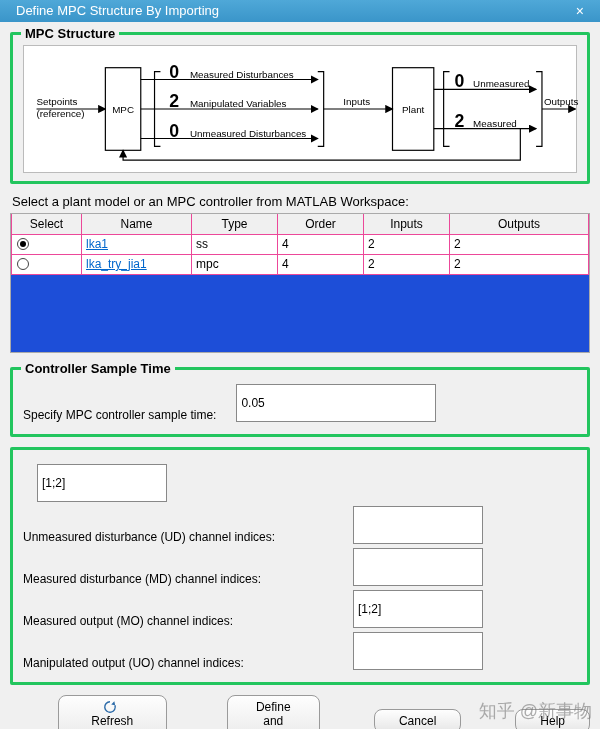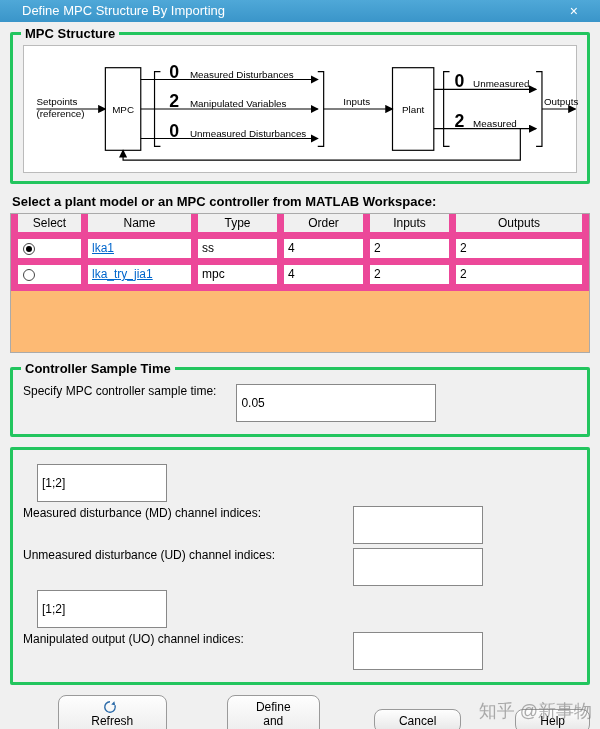--- a/index.html
+++ b/index.html
@@ -10,21 +10,21 @@
     background: #f0f0f0;
     width: 600px;
     height: 729px;
     overflow: hidden;
   }
   .titlebar {
     background: linear-gradient(#4fa8d8, #3a95c9);
     color: #fff;
     height: 22px;
     line-height: 22px;
-    padding: 0 22px;
+    padding: 0 16px;
     font-size: 13px;
     display: flex;
     justify-content: space-between;
   }
   .titlebar .close { cursor: default; font-size: 14px; }
   .content {
     padding: 6px 10px 10px 10px;
   }
   
   .group {
@@ -38,21 +38,21 @@
   .group-label {
     position: absolute;
     top: -9px;
     left: 8px;
     background: #f0f0f0;
     padding: 0 4px;
     font-weight: bold;
     font-size: 13px;
   }
   .heading {
-    font-weight: bold;
+    font-weight: normal;
     font-size: 13px;
     margin: 6px 0 4px 2px;
   }
 
   
   .diagram-wrap {
     background: #fff;
     border: 1px solid #bbb;
     padding: 4px;
   }
@@ -62,45 +62,45 @@
   .diag-text { font: 10px sans-serif; }
   .diag-text-b { font: bold 18px sans-serif; }
 
   
   table.plant {
     width: 100%;
     border-collapse: collapse;
     background: #fff;
   }
   table.plant th, table.plant td {
-    border: 7px solid #ec4899;
+    border: 1px solid #ec4899;
     padding: 2px 4px;
     text-align: left;
     font-size: 12px;
     height: 20px;
   }
   table.plant th {
     background: #f0f0f0;
     font-weight: normal;
     text-align: center;
   }
   td.center { text-align: center; }
   a.link { color: #0066cc; text-decoration: underline; cursor: pointer; }
   .radio-dot { display: inline-block; vertical-align: middle; }
   .tbl-area {
-    background: #fdba74;
+    background: #1d4ed8;
     border: 1px solid #aaa;
     height: 140px;
     overflow: hidden;
     margin-bottom: 2px;
   }
   .tbl-area table.plant { border: none; }
   .tbl-area table.plant th { border-top: none; }
 
-  .row { display: flex; align-items: flex-start; margin: 4px 0; }
+  .row { display: flex; align-items: flex-end; margin: 4px 0; }
   .row label { flex: 0 0 auto; margin-right: 6px; }
   input.txt {
     font: 12px sans-serif;
     padding: 18px 4px;
     border: 1px solid #888;
     background: #fff;
     height: 20px;
     margin-left: 14px;
   }
 
@@ -249,28 +249,29 @@
       <label>Specify MPC controller sample time:</label>
       <input class="txt" style="width: 200px;" value="0.05">
     </div>
   </div>
 
   <div class="group" style="margin-top:10px">
     <div class="row">
       <input class="txt" style="width: 130px;" value="[1;2]">
     </div>
     <div class="row">
+      <label style="width:310px">Unmeasured disturbance (UD) channel indices:</label>
+      <input class="txt" style="width: 130px;" value="">
+    </div>
+    <div class="row">
       <label style="width:310px">Measured disturbance (MD) channel indices:</label>
       <input class="txt" style="width: 130px;" value="">
     </div>
     <div class="row">
-      <label style="width:310px">Unmeasured disturbance (UD) channel indices:</label>
-      <input class="txt" style="width: 130px;" value="">
-    </div>
-    <div class="row">
+      <label style="width:310px">Measured output (MO) channel indices:</label>
       <input class="txt" style="width: 130px;" value="[1;2]">
     </div>
     <div class="row">
       <label style="width:310px">Manipulated output (UO) channel indices:</label>
       <input class="txt" style="width: 130px;" value="">
     </div>
   </div>
 
   <div class="btnbar">
     <button class="btn">

